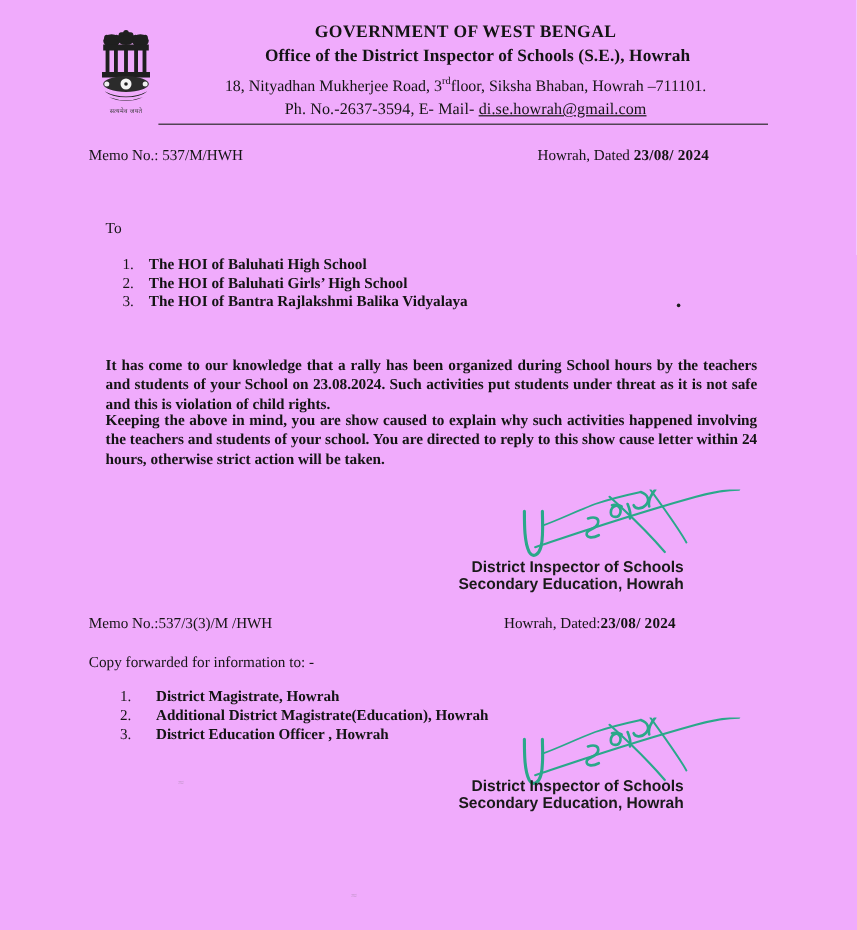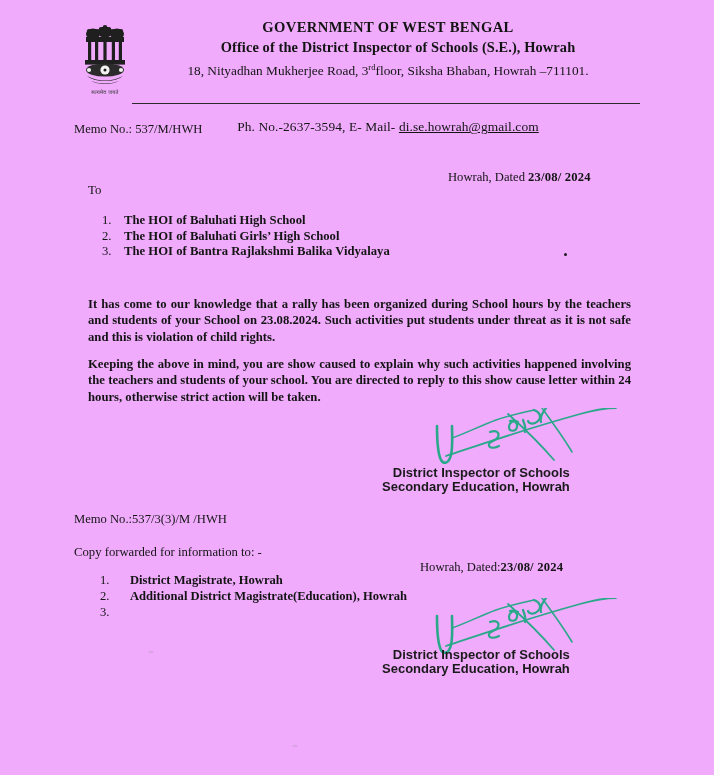--- a/index.html
+++ b/index.html
@@ -72,21 +72,20 @@
     font-weight: normal;
     line-height: 20px;
     letter-spacing: 0;
     text-align: center;
   }
   .head-l3 sup { font-size: 8.6px; vertical-align: super; }
   .head-l4 {
     font-size: 13.4px;
     line-height: 20px;
     letter-spacing: .1px;
-    margin-top: 36px;
   }
   .email-link { text-decoration: underline; }
 
   .head-rule {
     position: absolute;
     left: 132px;
     top: 103px;
     width: 508px;
     height: 0;
     border-top: 1.6px solid #2b2b2b;
@@ -101,21 +100,20 @@
   }
   .memo-left {
     position: absolute;
     left: 74px;
     white-space: nowrap;
   }
   .memo-right {
     position: absolute;
     left: 448px;
     white-space: nowrap;
-    margin-top: 48px;
   }
   .memo-date { font-weight: bold; letter-spacing: .2px; }
 
   #memo-row-1 { top: 122px; }
   #memo-row-2 { top: 512px; }
   #memo-row-2 .memo-right { left: 420px; }
 
   
   .to-label {
     position: absolute;
@@ -160,21 +158,21 @@
   .body-para {
     position: absolute;
     left: 88px;
     width: 543px;
     font-size: 12.7px;
     font-weight: bold;
     line-height: 16.4px;
     text-align: justify;
   }
   #para-1 { top: 283px; }
-  #para-2 { top: 343px; }
+  #para-2 { top: 329px; }
 
   
   .sig-block { position: absolute; }
   .sig-ink {
     position: absolute;
     left: 0;
     top: 0;
     width: 220px;
     height: 70px;
     pointer-events: none;
@@ -336,21 +334,21 @@
   <div class="memo-row" id="memo-row-2">
     <span class="memo-left">Memo No.:537/3(3)/M /HWH</span>
     <span class="memo-right"><span>Howrah, Dated:</span><span class="memo-date">23/08/ 2024</span></span>
   </div>
 
   <div class="copy-label">Copy forwarded for information to: -</div>
 
   <ul class="copy-list">
     <li><span class="num">1.</span><span>District Magistrate, Howrah</span></li>
     <li><span class="num">2.</span><span>Additional District Magistrate(Education), Howrah</span></li>
-    <li><span class="num">3.</span></li>
+    <li><span class="num">3.</span><span>District Education Officer , Howrah</span></li>
   </ul>
 
   <div class="sig-block" id="sig-block-2">
     <svg class="sig-ink" viewBox="0 0 220 70">
       <g fill="none" stroke="#2aa88a" stroke-linecap="round" stroke-linejoin="round">
         <path d="M7 18 C7 30, 7 44, 11 52 C14 57, 19 55, 21 47 C23 38, 22 26, 22 18" stroke-width="2.6"></path>
         <path d="M22 30 C34 26, 50 18, 66 12 C78 8, 90 5, 104 2" stroke-width="1.5"></path>
         <path d="M16 48 C46 38, 92 22, 150 6 C168 1, 178 0, 186 0" stroke-width="1.8"></path>
         <path d="M78 6 C96 22, 112 38, 124 52" stroke-width="1.8"></path>
         <path d="M112 0 C122 14, 134 30, 142 44" stroke-width="1.6"></path>

